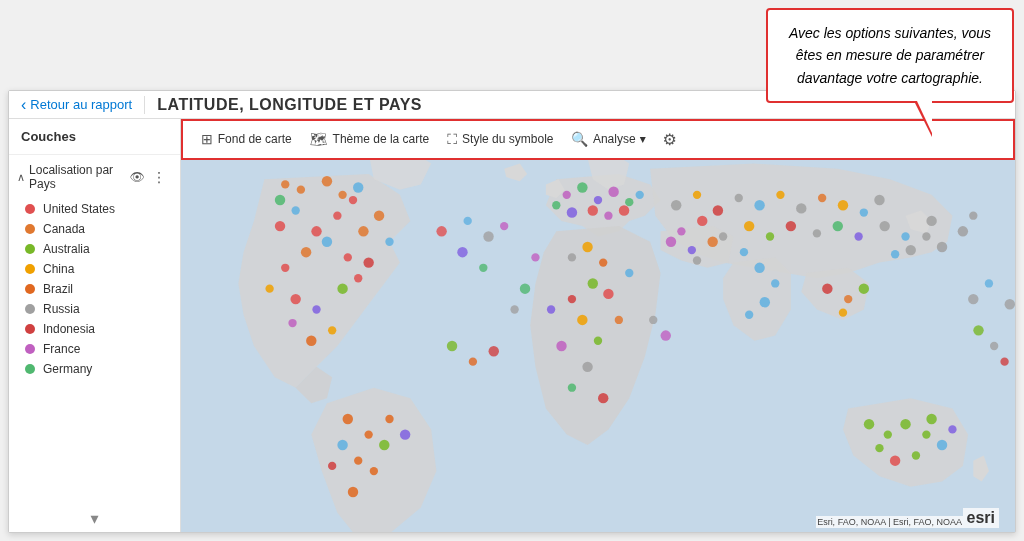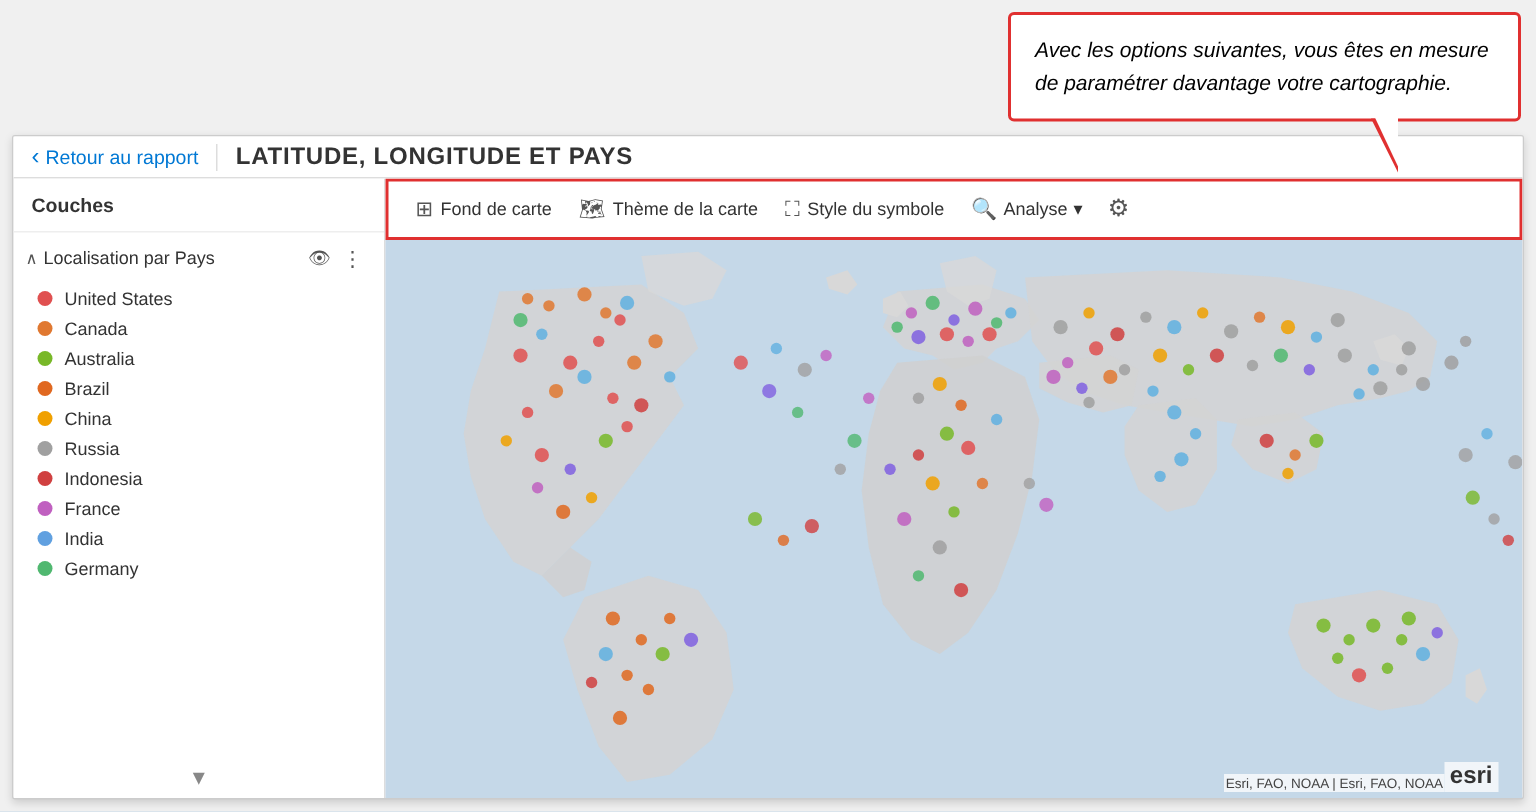--- a/index.html
+++ b/index.html
@@ -15,24 +15,25 @@
 
     
     .tooltip-box {
       position: absolute;
       top: 8px;
       right: 10px;
       background: white;
       border: 2px solid #e03030;
       border-radius: 4px;
       padding: 12px 16px;
-      width: 342px;
+      width: 248px;
       font-size: 14px;
       line-height: 1.6;
       z-index: 100;
+      text-align: center;
       font-style: italic;
     }
 
     
     .tooltip-arrow {
       position: absolute;
       bottom: -36px;
       right: 80px;
       width: 0;
       height: 0;
@@ -100,21 +101,21 @@
 
     
     .content-area {
       display: flex;
       flex: 1;
       overflow: hidden;
     }
 
     
     .sidebar {
-      width: 248px;
+      width: 172px;
       flex-shrink: 0;
       border-right: 1px solid #ddd;
       display: flex;
       flex-direction: column;
       background: white;
     }
 
     .sidebar-header {
       padding: 10px 12px;
       font-size: 13px;
@@ -306,42 +307,38 @@
           </div>
           <div class="legend-item">
             <span class="legend-dot" style="background: rgb(224, 120, 48);"></span>
             <span>Canada</span>
           </div>
           <div class="legend-item">
             <span class="legend-dot" style="background: rgb(120, 184, 40);"></span>
             <span>Australia</span>
           </div>
           <div class="legend-item">
+            <span class="legend-dot" style="background: rgb(240, 160, 0);"></span>
+            <span>China</span>
+          </div>
+          <div class="legend-item">
             <span class="legend-dot" style="background: rgb(224, 104, 32);"></span>
             <span>Brazil</span>
           </div>
           <div class="legend-item">
-            <span class="legend-dot" style="background: rgb(240, 160, 0);"></span>
-            <span>China</span>
-          </div>
-          <div class="legend-item">
             <span class="legend-dot" style="background: rgb(160, 160, 160);"></span>
             <span>Russia</span>
           </div>
           <div class="legend-item">
             <span class="legend-dot" style="background: rgb(208, 64, 64);"></span>
             <span>Indonesia</span>
           </div>
           <div class="legend-item">
             <span class="legend-dot" style="background: rgb(192, 96, 192);"></span>
             <span>France</span>
-          </div>
-          <div class="legend-item">
-            <span class="legend-dot" style="background: rgb(96, 160, 224);"></span>
-            <span>India</span>
           </div>
           <div class="legend-item">
             <span class="legend-dot" style="background: rgb(80, 184, 112);"></span>
             <span>Germany</span>
           </div>
         </div>
 
       <div class="scroll-indicator">
         <span>▾</span>
       </div>

